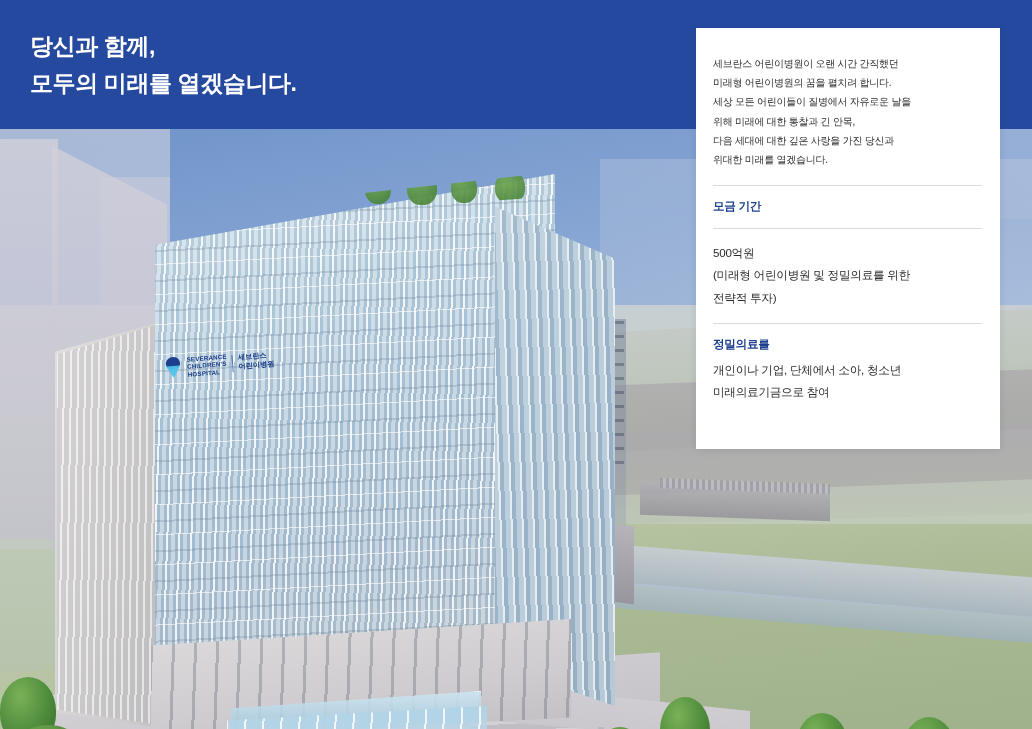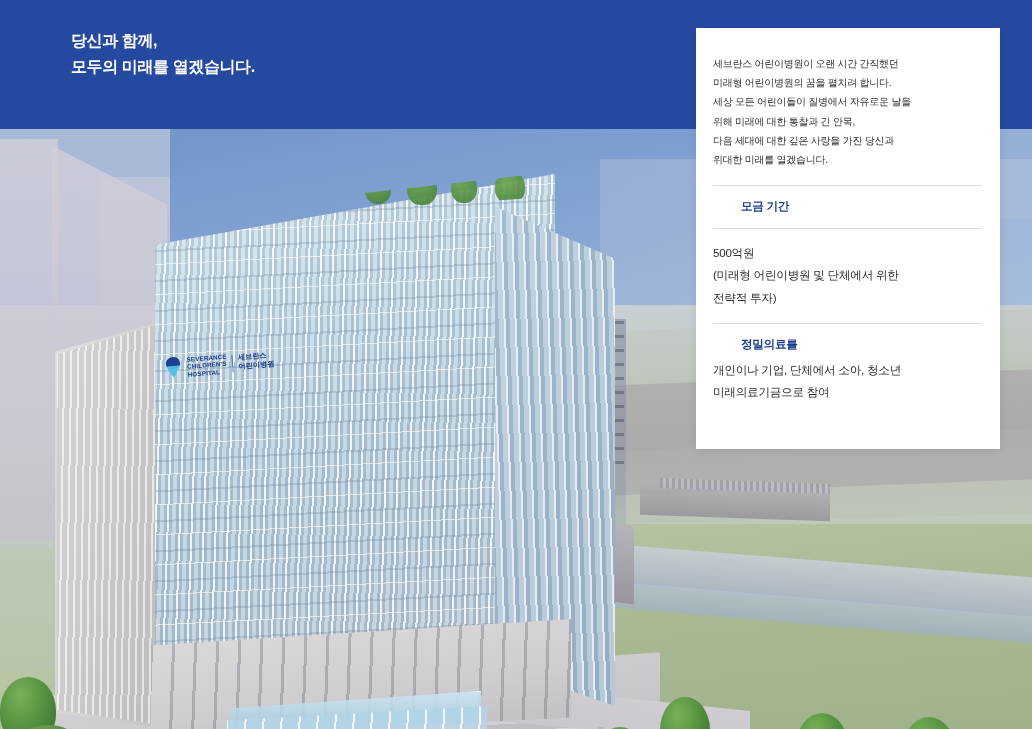--- a/index.html
+++ b/index.html
@@ -13,22 +13,22 @@
   
   #stage { position:absolute; inset:0; width:1032px; height:729px; overflow:hidden; }
 
   
   #header-band {
     position:absolute; left:0; top:0; width:1032px; height:129px;
     background:#2649a0; z-index:40;
   }
   #headline {
     position:absolute; left:30px; top:28px;
-    color:#ffffff; font-size:16px; font-weight:bold; line-height:1.62;
-    letter-spacing:-0.4px; white-space:pre-line;margin-left:41px;
+    color:#ffffff; font-size:23px; font-weight:bold; line-height:1.62;
+    letter-spacing:-0.4px; white-space:pre-line;
   }
 
   
   #render {
     position:absolute; left:0; top:129px; width:1032px; height:600px;
     overflow:hidden;
     background:linear-gradient(170deg,#6f93c9 0%, #86a5d3 26%, #a8c0df 52%, #c2d2e6 70%, #cfd8e4 100%);
   }
 
   
@@ -239,21 +239,21 @@
     box-shadow:0 1px 8px rgba(20,34,70,.10);
     padding:26px 18px 18px 17px;
   }
   #intro-text {
     font-size:10px; color:#2b2b2b; line-height:1.92;
     letter-spacing:-0.25px; white-space:pre-line;
   }
   .divider { height:1px; background:#dcdcdc; margin:14px 0 13px 0; }
   .sec-title {
     font-size:11.6px; font-weight:bold; color:#1d3f8f;
-    letter-spacing:-0.3px; margin-bottom:7px;margin-left:28px;
+    letter-spacing:-0.3px; margin-bottom:7px;
   }
   .sec-body {
     font-size:11.6px; color:#2b2b2b; line-height:1.92;
     letter-spacing:-0.25px; white-space:pre-line;
   }
   #section-list > .sec:first-child { margin-top:16px; }
 </style>
 </head>
 <body>
 
@@ -369,21 +369,21 @@
 
     <div id="section-list">
       <div class="sec">
         <div class="divider"></div>
         <div class="sec-title">모금 기간</div>
       </div>
 
       <div class="sec">
         <div class="divider"></div>
         <div class="sec-body">500억원
-(미래형 어린이병원 및 단체에서 위한
+(미래형 어린이병원 및 정밀의료를 위한
 전략적 투자)</div>
       </div>
 
       <div class="sec">
         <div class="divider"></div>
         <div class="sec-title">정밀의료를</div>
         <div class="sec-body">개인이나 기업, 단체에서 소아, 청소년
 미래의료기금으로 참여</div>
       </div>
     </div>

